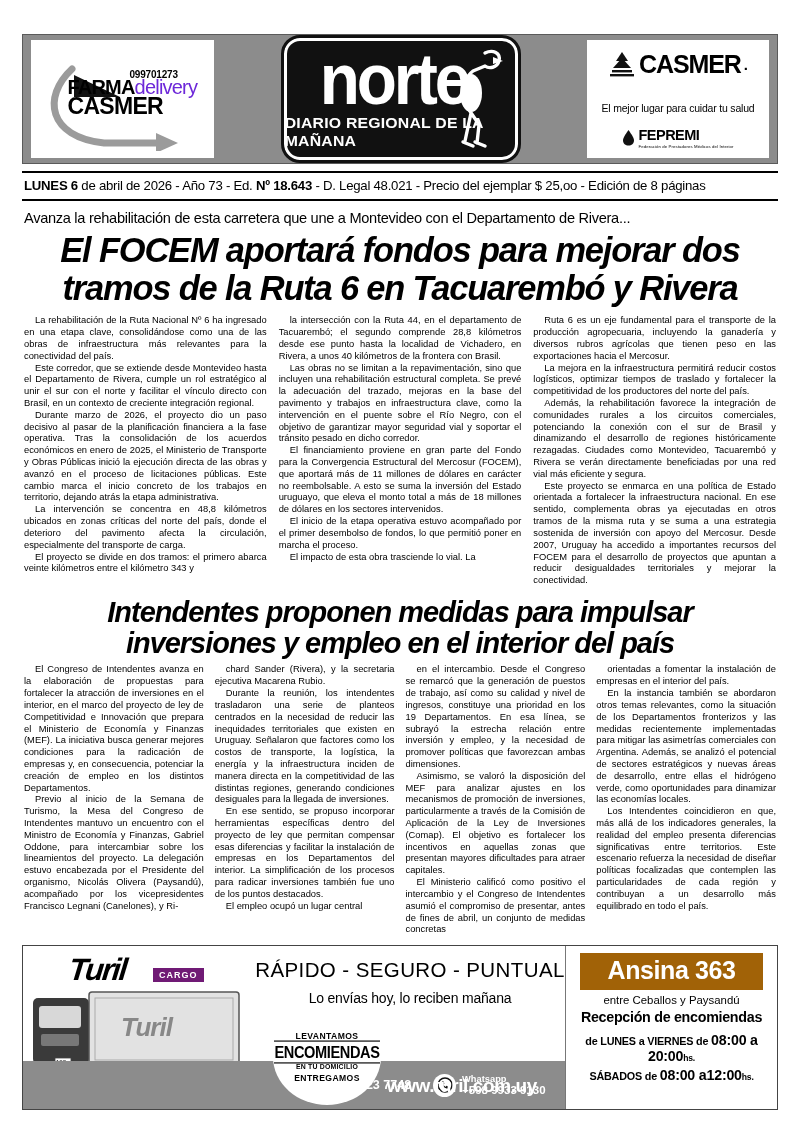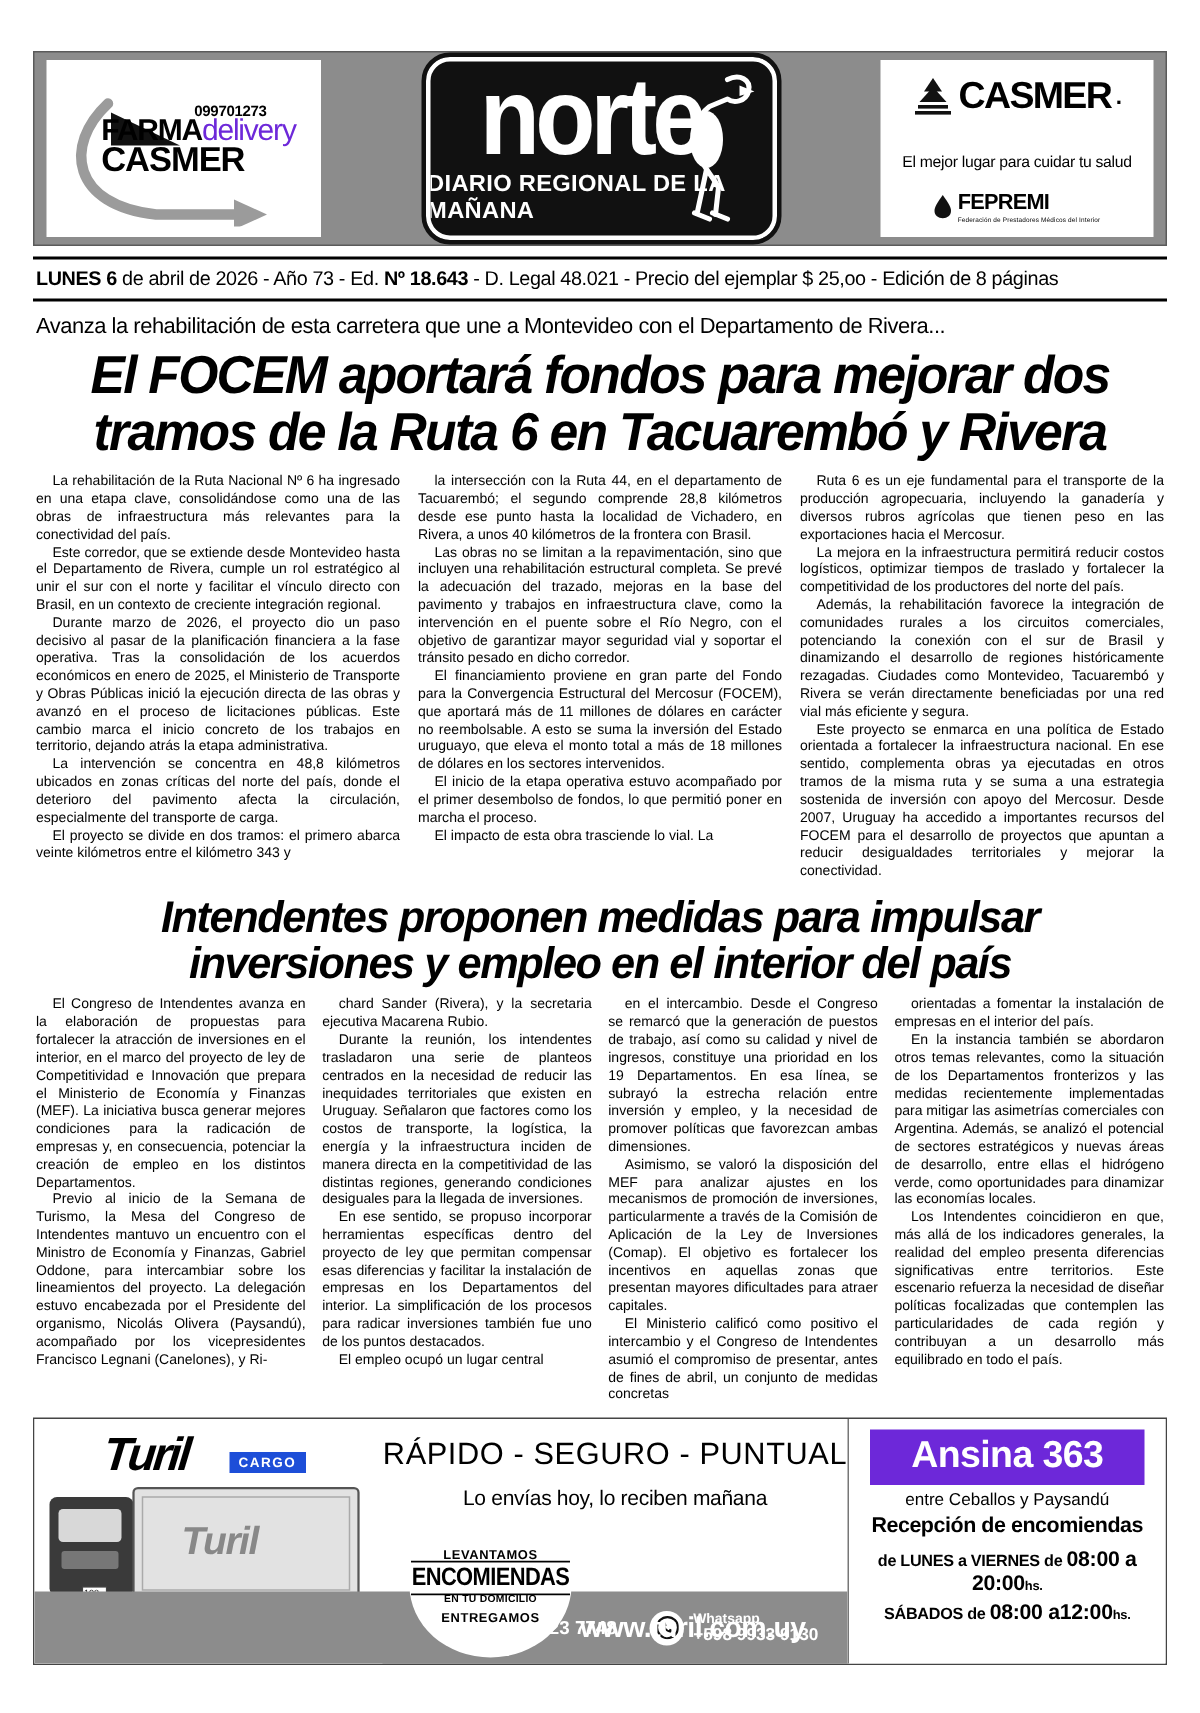--- a/index.html
+++ b/index.html
@@ -145,21 +145,21 @@
     width: 232px; position: relative; overflow: hidden; background: #fff;
   }
   .turil-logo {
     position: absolute; left: 46px; top: 6px;
     font-size: 31px; font-weight: bold; font-style: italic;
     letter-spacing: -2px;
     transform: skewX(-6deg);
   }
   .cargo-badge {
     position: absolute; left: 130px; top: 22px;
-    background: #1d4ed8; color: #fff; font-size: 9px; font-weight: bold;
+    background: #701a75; color: #fff; font-size: 9px; font-weight: bold;
     padding: 2px 6px; letter-spacing: 1px;
   }
   .truck-svg { position: absolute; left: 2px; top: 30px; }
 
   .mid-zone { flex: 1; position: relative; }
   .ad-tag1 {
     text-align: center; font-size: 20.5px; font-weight: normal;
     letter-spacing: 0.4px; padding-top: 12px;
   }
   .ad-tag2 {
@@ -201,21 +201,21 @@
     position: absolute; right: 28px; bottom: 12px;
     font-size: 19px; font-weight: bold; color: #fff; letter-spacing: -0.4px;
   }
 
   .right-zone {
     width: 212px; border-left: 1px solid #777;
     position: relative; background: #fff; padding: 6px 4px 0;
     text-align: center;
   }
   .ansina {
-    background: #6d28d9; color: #fff;
+    background: #a16207; color: #fff;
     font-size: 25px; font-weight: bold; letter-spacing: -0.4px;
     padding: 3px 0 5px; margin: 1px 10px 0;
   }
   .ansina-sub { font-size: 11.4px; padding-top: 4px; }
   .recep { font-size: 14.3px; font-weight: bold; padding-top: 3px; letter-spacing: -0.3px;}
   .hours { font-size: 10.8px; font-weight: bold; padding-top: 7px; letter-spacing: -0.2px;}
   .hours .big { font-size: 14.2px; }
   .hours .hs { font-size: 8.6px; }
   .hours2 { font-size: 10.8px; font-weight: bold; padding-top: 3px; }
 </style>

